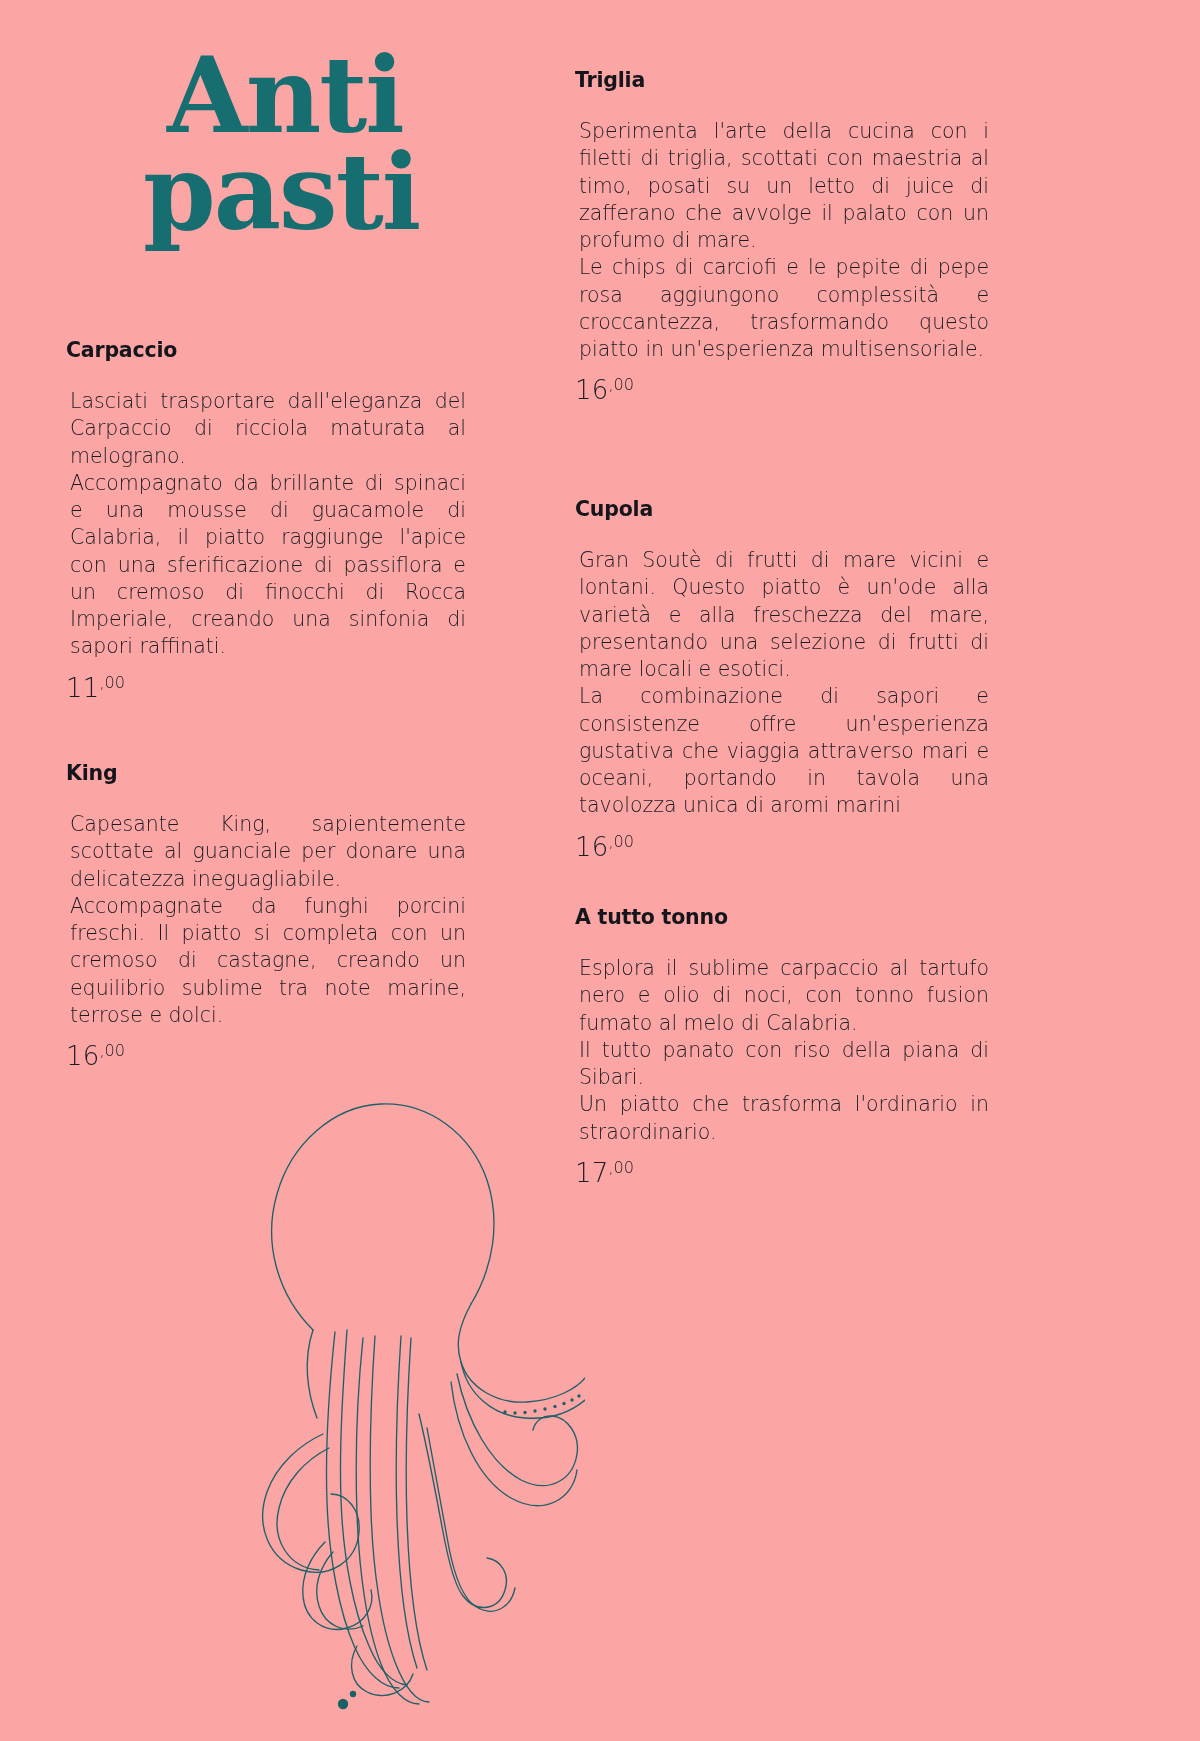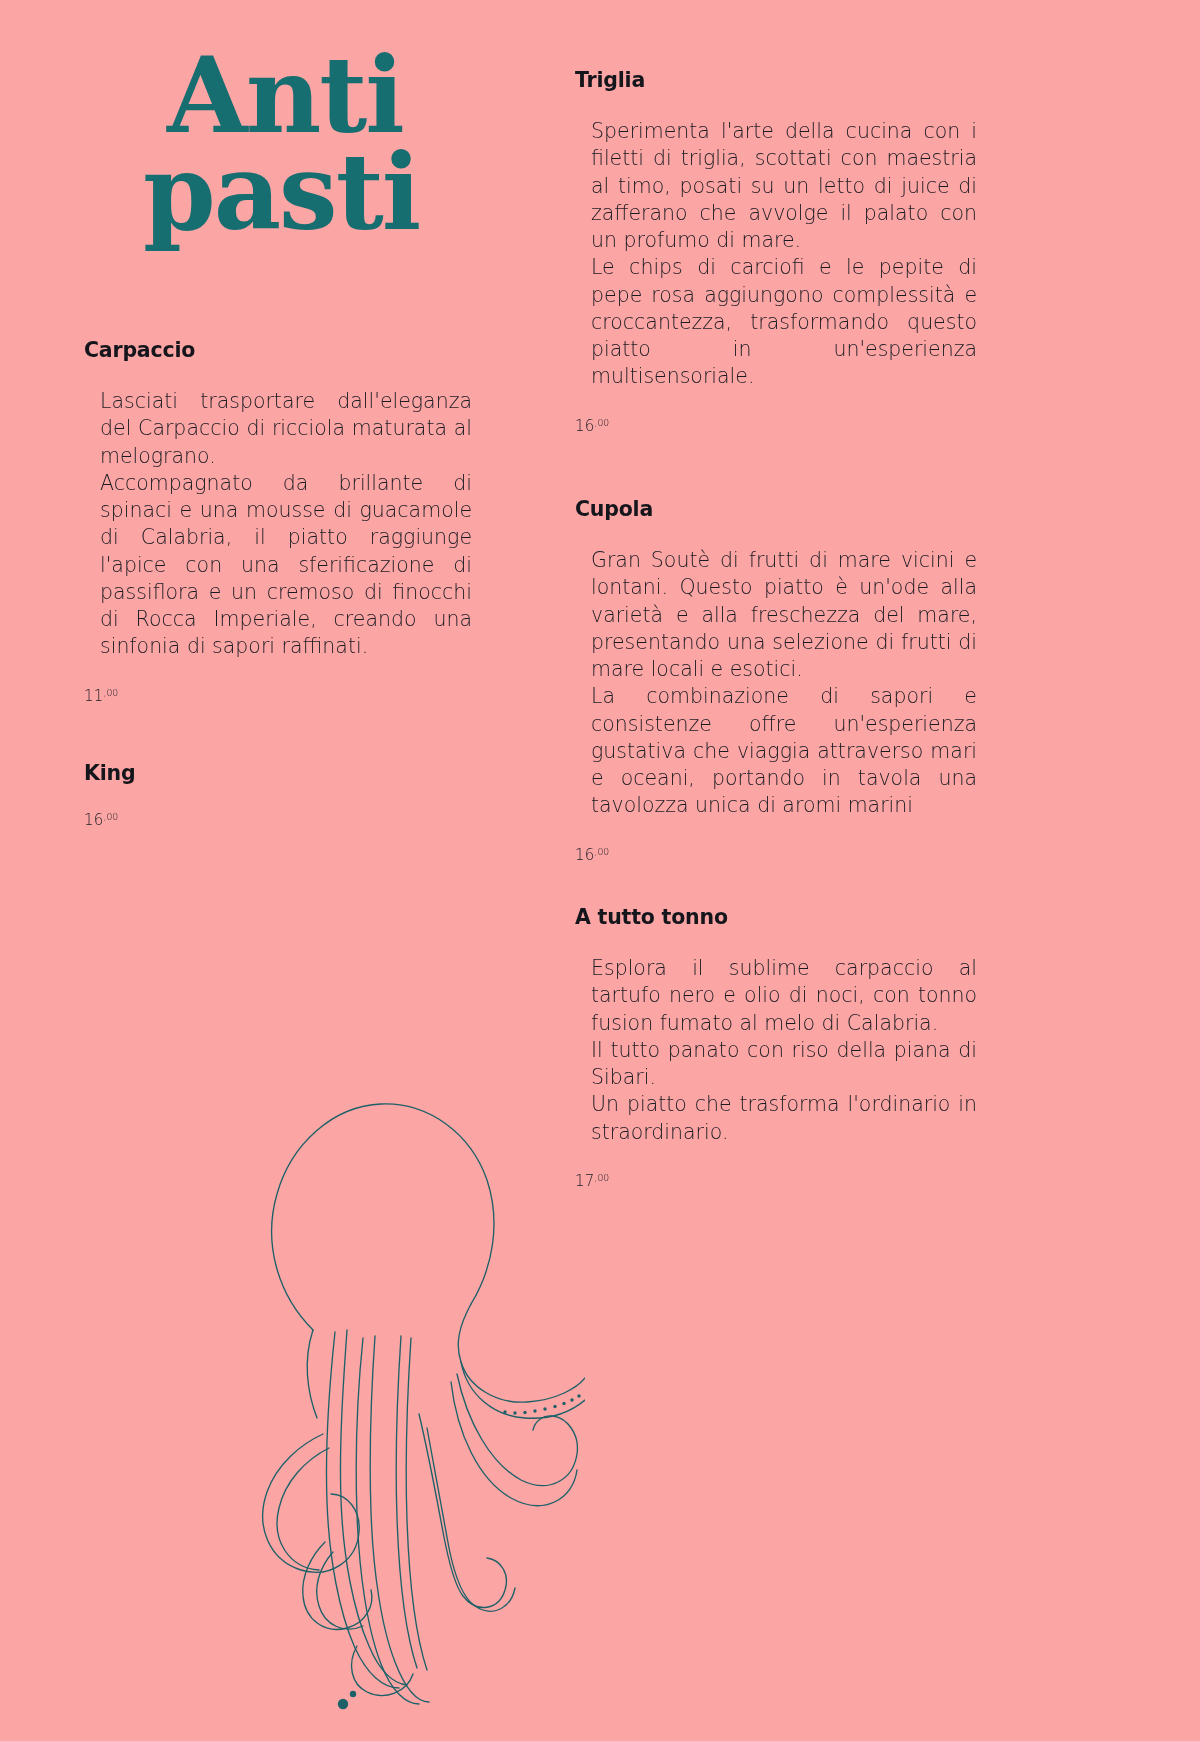--- a/index.html
+++ b/index.html
@@ -20,21 +20,21 @@
     inset: 0;
     background: #fca5a5;
   }
 
   
   .col {
     position: absolute;
     top: 0;
     height: 1741px;
   }
-  .col-left  { left: 84px;  width: 404px; }
+  .col-left  { left: 66px;  width: 404px; }
   .col-right { left: 575px; width: 418px; }
 
   
   .menu-title {
     position: absolute;
     left: 95px;
     top: 48px;
     width: 380px;
     color: #166E70;
     font-family: "DejaVu Serif", "Liberation Serif", serif;
@@ -59,30 +59,30 @@
   }
 
   .dish-desc {
     font-family: "DejaVu Sans", "Liberation Sans", sans-serif;
     font-weight: 300;
     font-size: 20.5px;
     line-height: 1.33;
     color: #1a1c22;
     text-align: justify;
     text-justify: inter-word;
-    margin: 16px;
+    margin: 4px;
     white-space: pre-line;
   }
 
   .dish-price {
     font-family: "DejaVu Sans", "Liberation Sans", sans-serif;
     font-weight: 300;
-    font-size: 15px;
+    font-size: 26px;
     color: #1a1c22;
-    margin-top: 26px;
+    margin-top: 12px;
     letter-spacing: 0.2px;
   }
   .dish-price .cents {
     font-size: 0.62em;
     vertical-align: 0.55em;
     letter-spacing: 0;
   }
 
   
   #dish-carpaccio { top: 322px; }
@@ -117,20 +117,22 @@
 
     <div class="dish" id="dish-carpaccio">
       <h2 class="dish-name">Carpaccio</h2>
       <p class="dish-desc">Lasciati trasportare dall'eleganza del Carpaccio di ricciola maturata al melograno.
 Accompagnato da brillante di spinaci e una mousse di guacamole di Calabria, il piatto raggiunge l'apice con una sferificazione di passiflora e un cremoso di finocchi di Rocca Imperiale, creando una sinfonia di sapori raffinati.</p>
       <div class="dish-price"><span>11</span><span class="cents">,00</span></div>
     </div>
 
     <div class="dish" id="dish-king">
       <h2 class="dish-name">King</h2>
+      <p class="dish-desc">Capesante King, sapientemente scottate al guanciale per donare una delicatezza ineguagliabile.
+Accompagnate da funghi porcini freschi. Il piatto si completa con un cremoso di castagne, creando un equilibrio sublime tra note marine, terrose e dolci.</p>
       <div class="dish-price"><span>16</span><span class="cents">,00</span></div>
     </div>
 
   </div>
 
   <div class="col col-right">
 
     <div class="dish" id="dish-triglia">
       <h2 class="dish-name">Triglia</h2>
       <p class="dish-desc">Sperimenta l'arte della cucina con i filetti di triglia, scottati con maestria al timo, posati su un letto di juice di zafferano che avvolge il palato con un profumo di mare.

